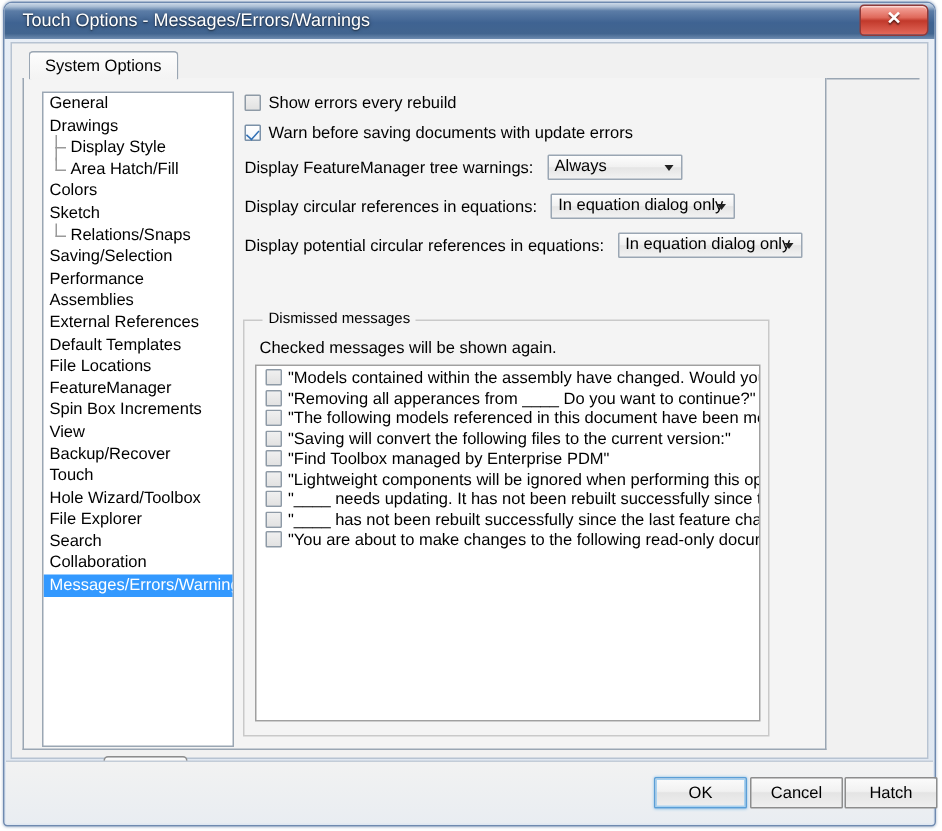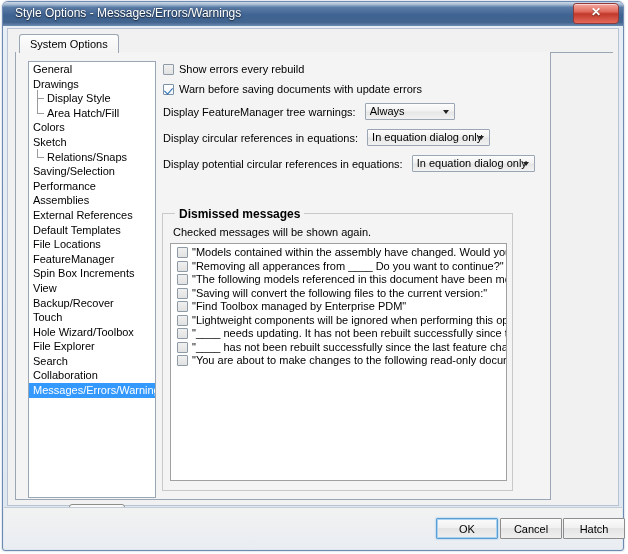--- a/index.html
+++ b/index.html
@@ -284,23 +284,22 @@
     border: 1px solid #c9c9c9;
     box-sizing: border-box;
     background: transparent;
   }
   #groupbox-title {
     position: absolute;
     left: 12px;
     top: -7px;
     background: #f4f4f4;
     padding: 0 4px;
-    font-size: 12px;
-    white-space: nowrap;
-    font-weight: bold;
+    font-size: 10px;
+    white-space: nowrap;
   }
   #group-note {
     position: absolute;
     left: 10px;
     top: 12px;
     font-size: 11px;
     white-space: nowrap;
   }
   #msg-list {
     position: absolute;
@@ -359,21 +358,21 @@
   }
   #btn-cancel { left: 496px; }
   #btn-help   { left: 559px; }
 </style>
 </head>
 <body>
 
 <div id="window">
 
   <div id="titlebar">
-    <div id="title-text">Style Options - Messages/Errors/Warnings</div>
+    <div id="title-text">Touch Options - Messages/Errors/Warnings</div>
     <div id="close-btn">
       <div class="x">✕</div>
     </div>
   </div>
 
   <div id="content">
 
     <div id="tabstrip">
       <div id="tab-line"></div>
       <div id="tab-system-options">System Options</div>

